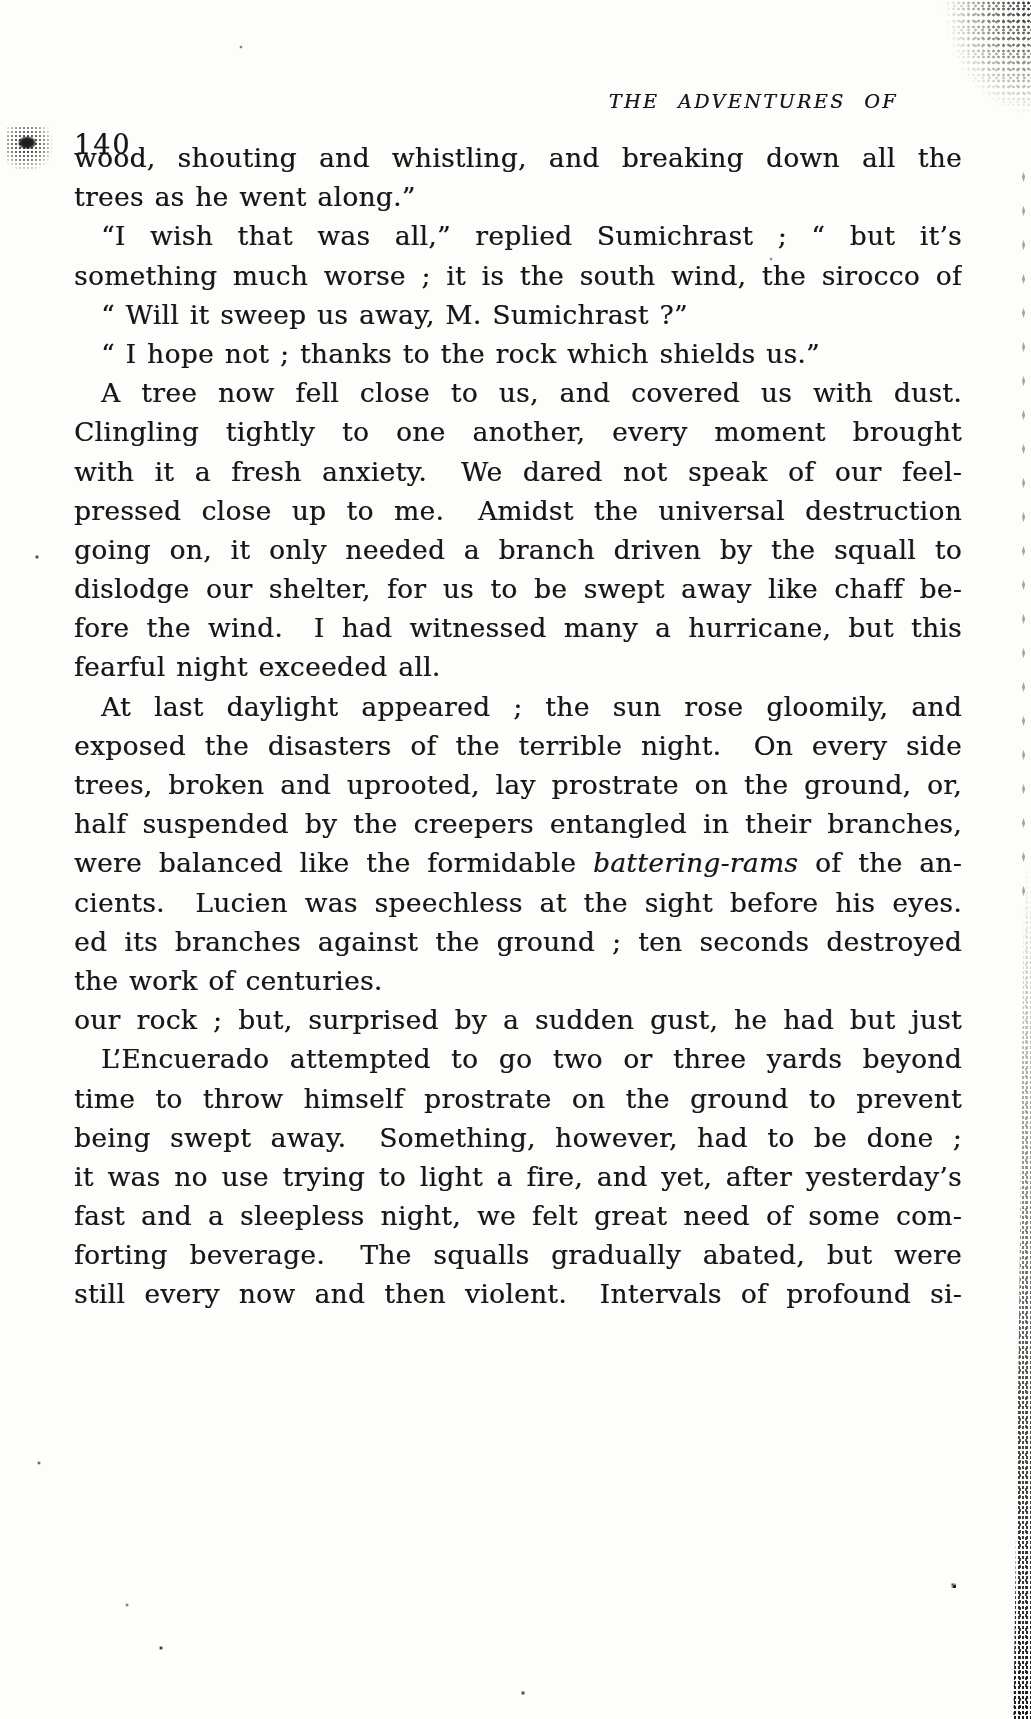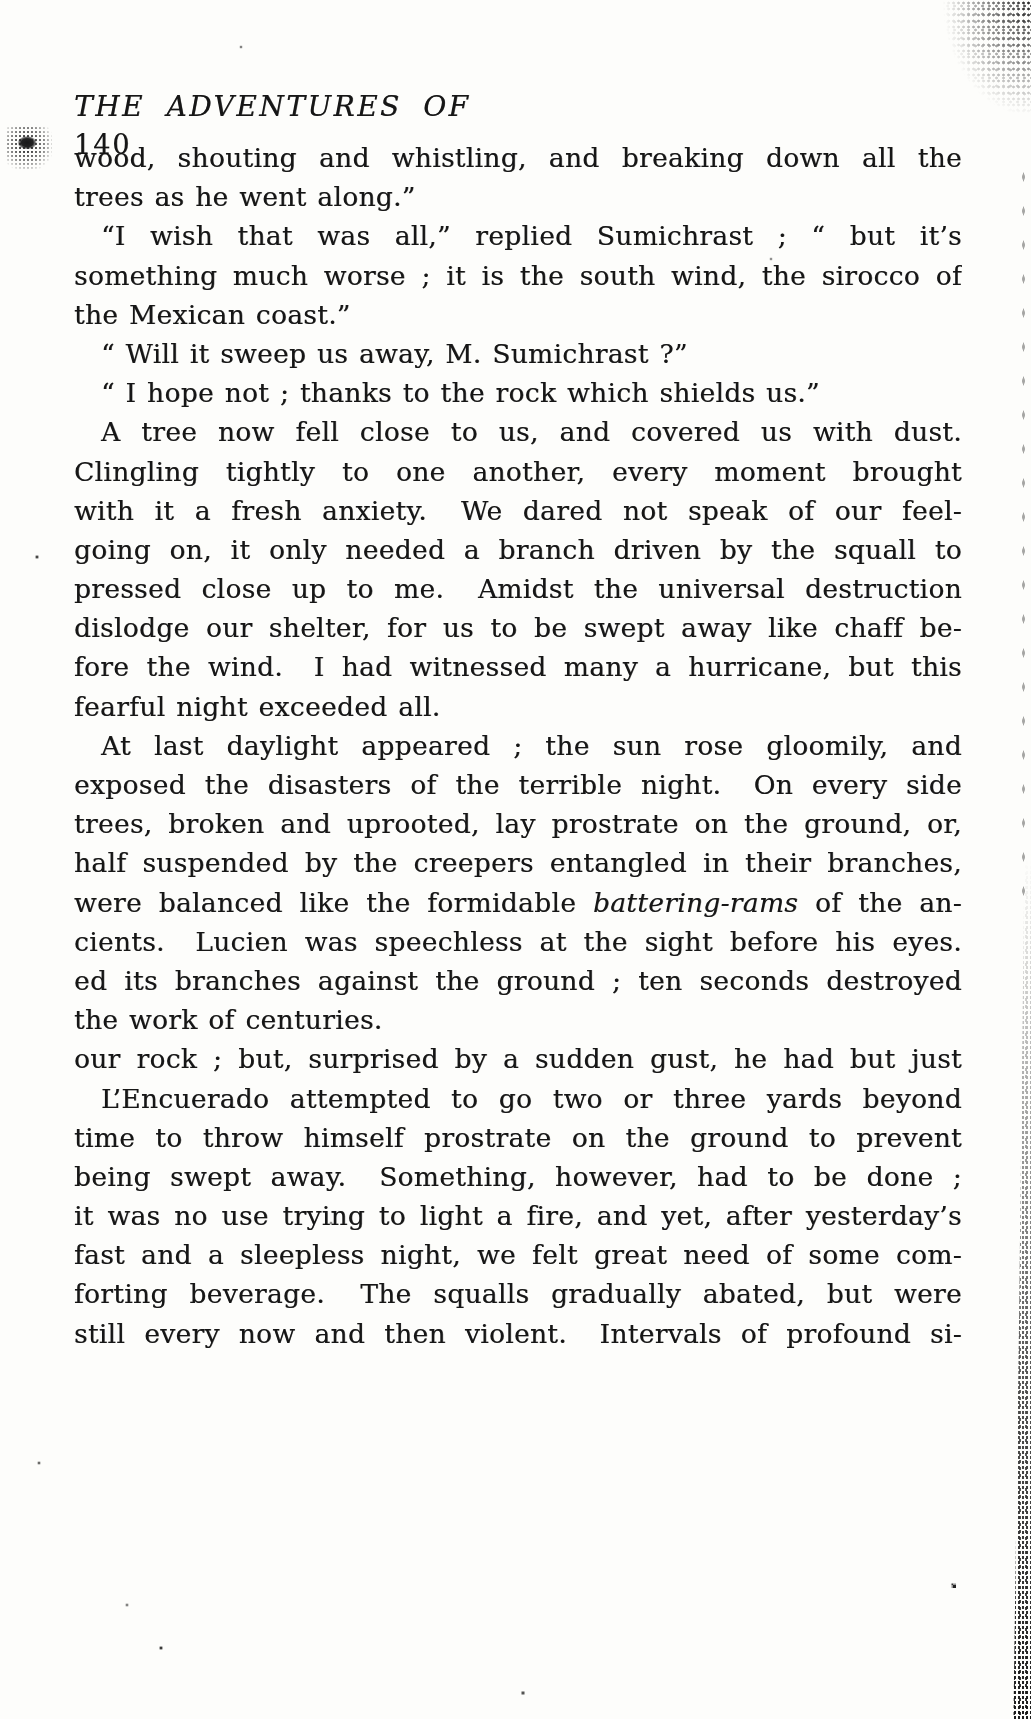--- a/index.html
+++ b/index.html
@@ -29,23 +29,23 @@
     font-size: 27px;
     letter-spacing: 2px;
     text-shadow: 0.4px 0 0 rgba(0,0,0,0.55);
     margin-top: 41px;
   }
   .running-title {
     position: absolute;
     left: 0;
     right: 64px;
     top: 4px;
-    text-align: left;
+    text-align: right;
     font-style: italic;
-    font-size: 28px;
+    font-size: 19px;
     letter-spacing: 2.5px;
     word-spacing: 10px;
     text-shadow: 0.4px 0 0 rgba(0,0,0,0.6);
     white-space: nowrap;
   }
 
   
   .body-text {
     position: absolute;
     top: 138px;
@@ -138,28 +138,27 @@
   <div class="header">
     <span class="page-number">140</span>
     <span class="running-title">THE ADVENTURES OF</span>
   </div>
 
   <div class="body-text">
       <div class="line j"><span>wood, shouting and whistling, and breaking down all the</span></div>
       <div class="line"><span>trees as he went along.”</span></div>
       <div class="line j ind"><span>“I wish that was all,” replied Sumichrast ; “ but it’s</span></div>
       <div class="line j"><span>something much worse ; it is the south wind, the sirocco of</span></div>
-      <div class="line"><span>the Mexican coast.”</span></div>
       <div class="line ind"><span>“ Will it sweep us away, M. Sumichrast ?”</span></div>
       <div class="line ind"><span>“ I hope not ; thanks to the rock which shields us.”</span></div>
       <div class="line j ind"><span>A tree now fell close to us, and covered us with dust.</span></div>
       <div class="line j"><span>Clingling tightly to one another, every moment brought</span></div>
       <div class="line j"><span>with it a fresh anxiety.  We dared not speak of our feel-</span></div>
+      <div class="line j"><span>pressed close up to me.  Amidst the universal destruction</span></div>
       <div class="line j"><span>going on, it only needed a branch driven by the squall to</span></div>
-      <div class="line j"><span>pressed close up to me.  Amidst the universal destruction</span></div>
       <div class="line j"><span>dislodge our shelter, for us to be swept away like chaff be-</span></div>
       <div class="line j"><span>fore the wind.  I had witnessed many a hurricane, but this</span></div>
       <div class="line"><span>fearful night exceeded all.</span></div>
       <div class="line j ind"><span>At last daylight appeared ; the sun rose gloomily, and</span></div>
       <div class="line j"><span>exposed the disasters of the terrible night.  On every side</span></div>
       <div class="line j"><span>trees, broken and uprooted, lay prostrate on the ground, or,</span></div>
       <div class="line j"><span>half suspended by the creepers entangled in their branches,</span></div>
       <div class="line j"><span>were balanced like the formidable </span><i>battering-rams</i><span> of the an-</span></div>
       <div class="line j"><span>cients.  Lucien was speechless at the sight before his eyes.</span></div>
       <div class="line j"><span>ed its branches against the ground ; ten seconds destroyed</span></div>

